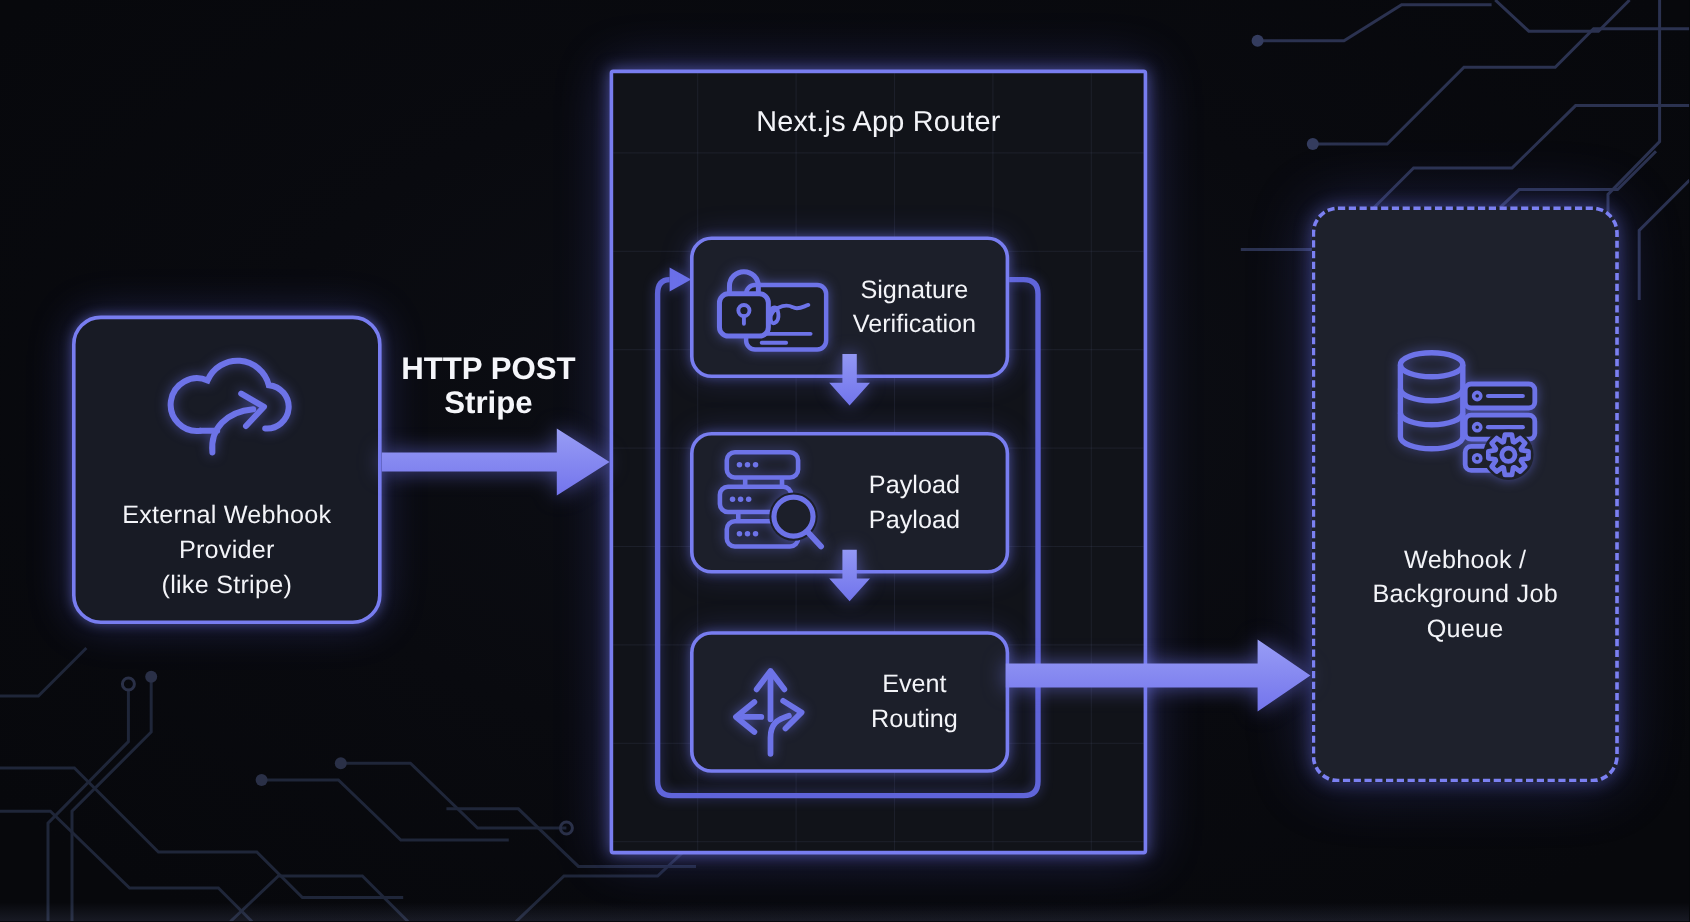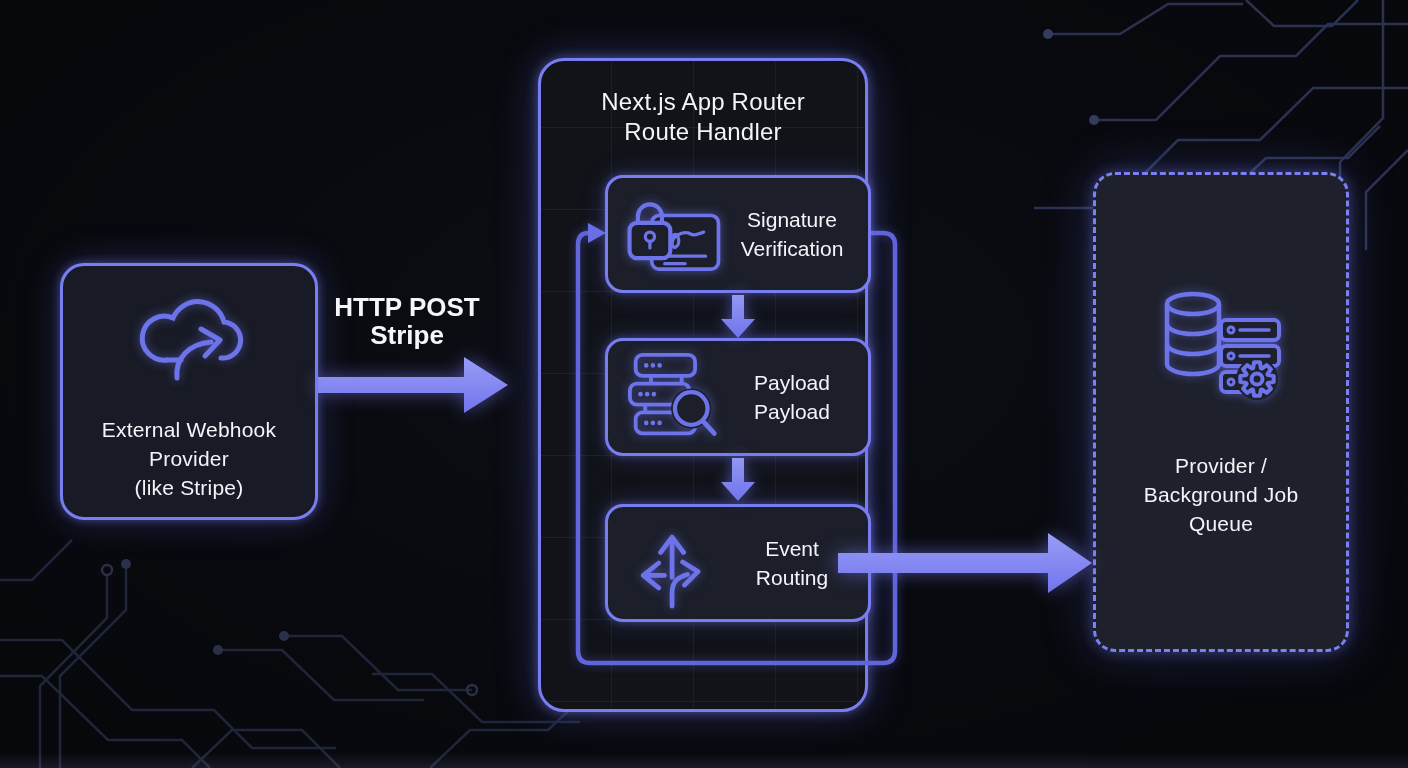--- a/index.html
+++ b/index.html
@@ -34,42 +34,42 @@
     position:absolute;left:312px;top:293px;width:190px;text-align:center;
     color:#f5f6fa;font-size:26px;line-height:28px;font-weight:600;z-index:4;
   }
   
   .arrow{position:absolute;z-index:5;filter:drop-shadow(0 0 9px rgba(118,122,245,.55));}
   .arrow-http{left:318px;top:355px;}
   .arrow-db{left:838px;top:531px;z-index:6;}
   .down-arrow{position:absolute;left:179px;filter:drop-shadow(0 0 7px rgba(118,122,245,.55));z-index:3;}
   
   .router{
-    position:absolute;left:538px;top:58px;width:330px;height:654px;box-sizing:border-box;
+    position:absolute;left:508px;top:58px;width:448px;height:654px;box-sizing:border-box;
     background:
       linear-gradient(rgba(128,138,195,.10) 1px, transparent 1px),
       linear-gradient(90deg, rgba(128,138,195,.10) 1px, transparent 1px),
       #111319;
     background-size:82px 82px,82px 82px,auto;
     background-position:-12px -16px,-12px -16px,0 0;
-    border:3.5px solid #787df0;border-radius:26px;
+    border:3.5px solid #787df0;border-radius:3px;
     box-shadow:0 0 12px rgba(116,122,242,.55), 0 0 44px rgba(104,110,240,.30);
     z-index:2;
   }
   .router-title{
     position:absolute;top:26px;left:0;width:100%;text-align:center;
     color:#f3f4f8;font-size:24px;line-height:30px;font-weight:500;letter-spacing:.2px;
   }
   .loop-svg{position:absolute;left:0;top:0;filter:drop-shadow(0 0 5px rgba(100,106,230,.45));}
   
   .step{
     position:absolute;left:64px;width:266px;height:118px;box-sizing:border-box;
     background:#1c1f2a;border:3px solid #787df0;border-radius:18px;
     box-shadow:0 0 9px rgba(116,122,242,.45), 0 0 26px rgba(104,110,240,.22);
-    display:flex;align-items:center;padding:0 10px 0 14px;
+    display:flex;align-items:center;padding:0 10px 0 14px;margin-top:22px;
   }
   .step .icon{width:104px;display:flex;justify-content:center;align-items:center;flex:0 0 auto;}
   .step .label{flex:1;color:#f3f4f8;text-align:center;font-size:21px;line-height:29px;font-weight:500;}
   .step1{top:114px;} .step2{top:277px;} .step3{top:443px;}
   .da1{top:234px;} .da2{top:397px;}
   
   .db{
     left:1093px;top:172px;width:256px;height:480px;background:#1e212c;
     border:3px dashed #7b80f2;border-radius:22px;gap:26px;
     box-shadow:0 0 14px rgba(110,116,240,.42), 0 0 52px rgba(100,108,235,.26);
@@ -154,21 +154,20 @@
         <stop offset="0" stop-color="#989df5"></stop>
           <stop offset="1" stop-color="#7374ec"></stop>
       </linearGradient>
     </defs>
     <polygon points="0,22 146,22 146,2 190,30 146,58 146,38 0,38" fill="url(#gh)"></polygon>
   </svg>
 
   <div class="router">
     <div class="router-title">
       <span class="line">Next.js App Router</span>
-      <span class="line">Route Handler</span>
     </div>
 
     <svg class="loop-svg" width="394" height="654" viewBox="0 0 394 654">
       <path d="M330 172 H342 Q354 172 354 184 V590 Q354 602 342 602 H49 Q37 602 37 590 V184 Q37 172 47 172" stroke="#6065da" stroke-width="4.5" fill="none"></path>
       <polygon points="47,162 47,182 65,172" fill="#6b70e8"></polygon>
     </svg>
 
     <div class="step step1">
       <span class="icon icon-glow">
         <svg width="100" height="86" viewBox="0 0 108 92" fill="none">
@@ -281,20 +280,20 @@
         <circle cx="72" cy="96" r="3" stroke="#6d73e8" stroke-width="3"></circle>
         <path d="M81,96 H96" stroke="#6d73e8" stroke-width="3.5" stroke-linecap="round"></path>
         <circle cx="98" cy="93" r="21" fill="#1e212c"></circle>
         <g transform="translate(98,93)">
           <polygon points="10.8,-3.9 16.7,-2.95 16.7,2.95 10.8,3.9 10.42,4.86 13.92,9.75 9.75,13.92 4.86,10.42 3.9,10.8 2.95,16.7 -2.95,16.7 -3.9,10.8 -4.86,10.42 -9.75,13.92 -13.92,9.75 -10.42,4.86 -10.8,3.9 -16.7,2.95 -16.7,-2.95 -10.8,-3.9 -10.42,-4.86 -13.92,-9.75 -9.75,-13.92 -4.86,-10.42 -3.9,-10.8 -2.95,-16.7 2.95,-16.7 3.9,-10.8 4.86,-10.42 9.75,-13.92 13.92,-9.75 10.42,-4.86" fill="#1e212c" stroke="#6d73e8" stroke-width="4" stroke-linejoin="round"></polygon>
           <circle r="5.5" stroke="#6d73e8" stroke-width="4"></circle>
         </g>
       </svg>
     </span>
     <div class="label">
-      <span class="line">Provider /</span>
+      <span class="line">Webhook /</span>
       <span class="line">Background Job</span>
       <span class="line">Queue</span>
     </div>
   </div>
 
   <div class="bottom-band"></div>
 </div>
 
 </body></html>

